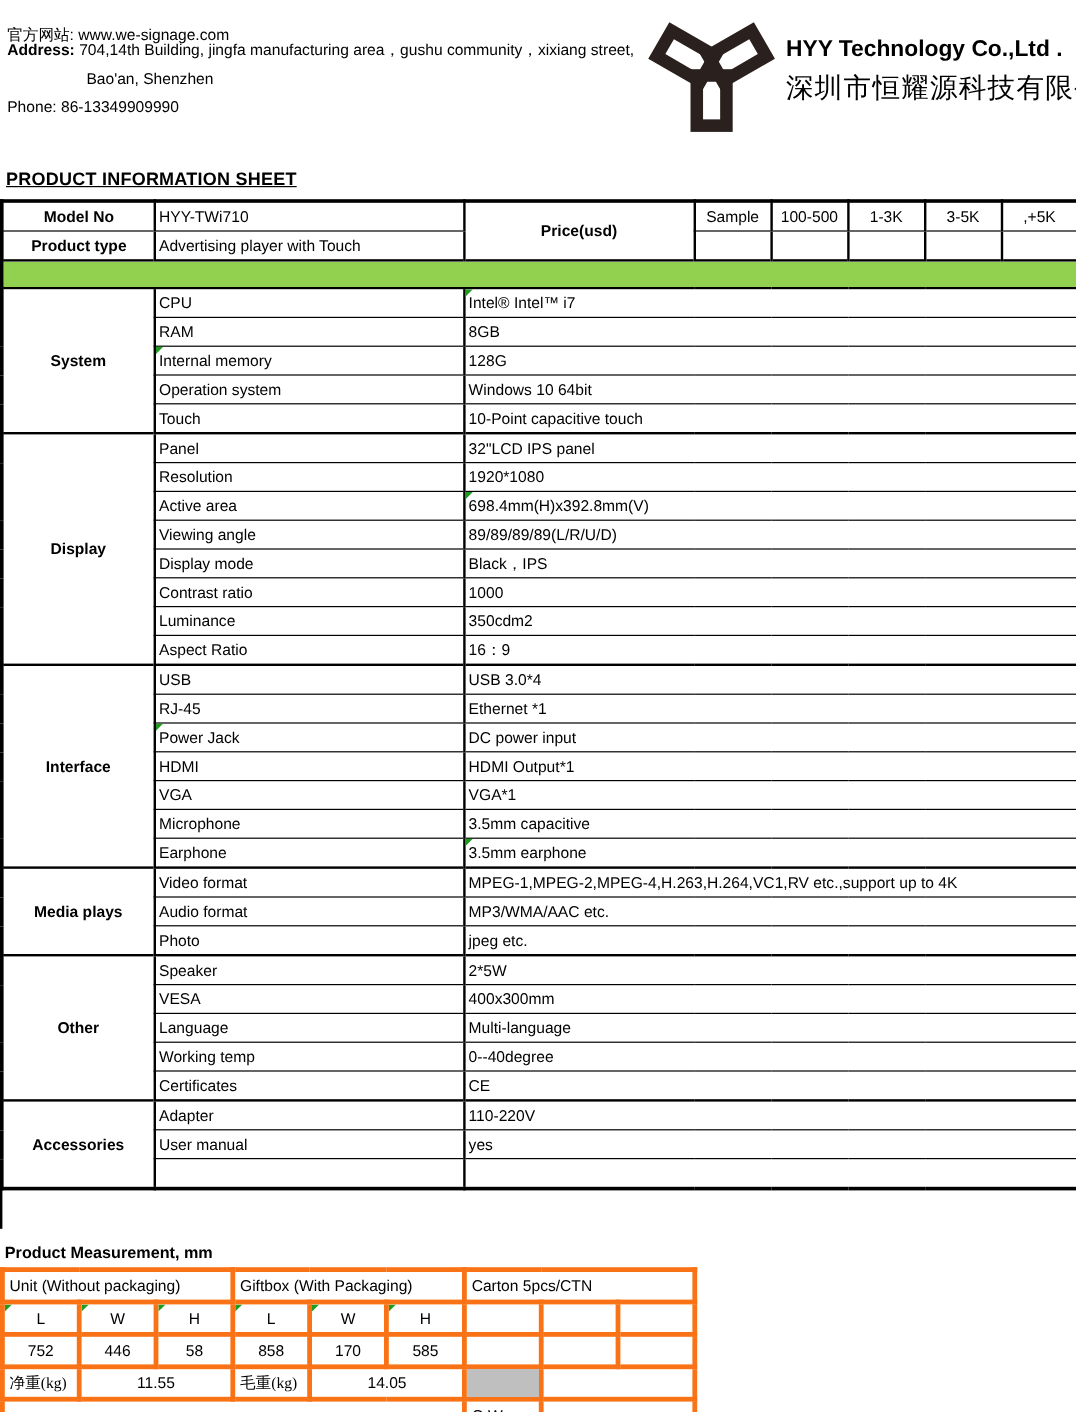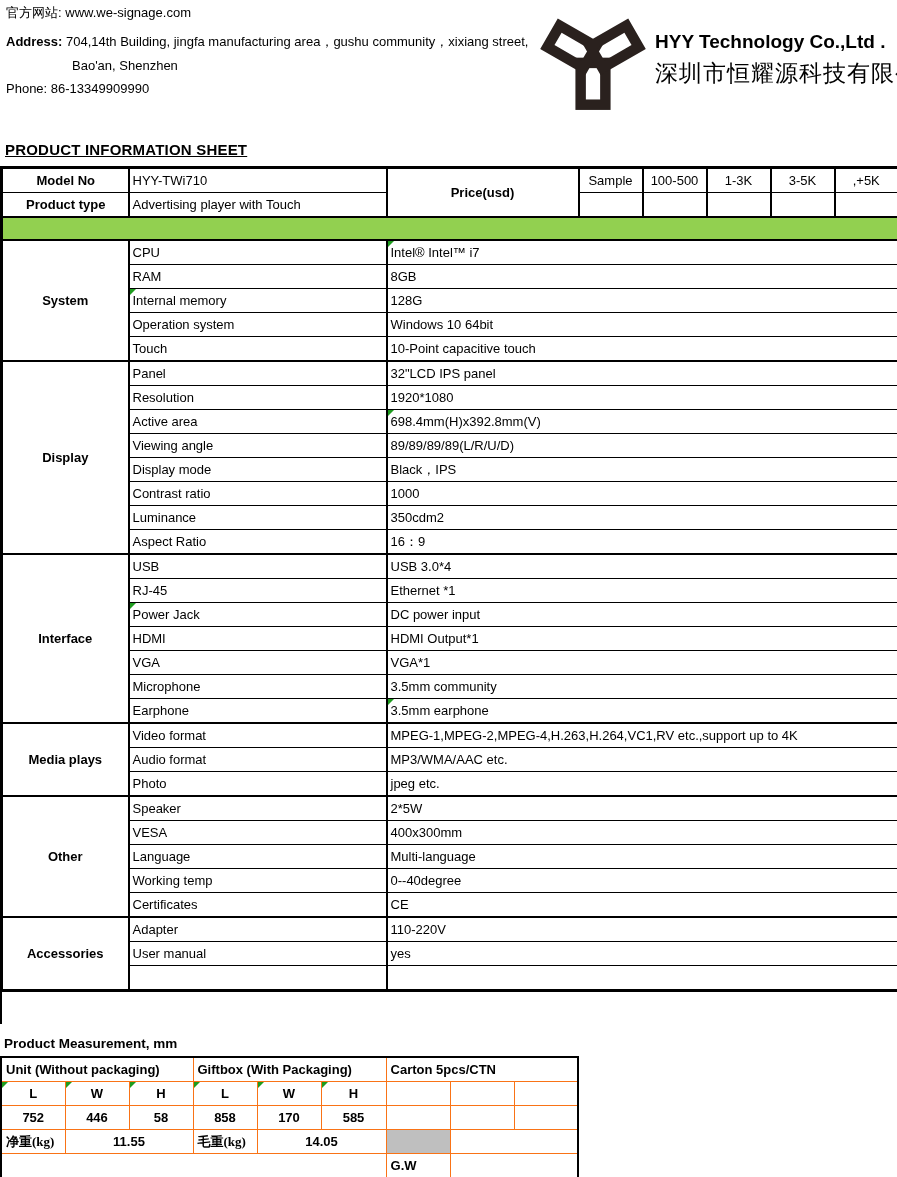--- a/index.html
+++ b/index.html
@@ -23,33 +23,33 @@
   .main-table td.b{font-weight:bold;text-align:center;}
   .main-table td.c{text-align:center;padding:0;}
   .main-table td.cat{text-align:center;font-weight:bold;padding:0;}
   .main-table tr.sec td{border-top-width:2px;}
   .green-row td{height:21px;border-top-width:2px;border-bottom-width:2px;}
   .flag::before{content:'';position:absolute;left:0;top:0;width:0;height:0;
         border-top:6px solid #1e9c1e;border-right:6px solid transparent;}
   
   .meas-title{position:absolute;top:1036px;left:4px;font-size:13.5px;font-weight:bold;}
   .meas-table{position:absolute;top:1056px;left:0;width:577px;border:2px solid #000;border-bottom-width:3px;}
-  .meas-table td{border:1px solid #f97316;height:23px;font-size:13px;line-height:23px;
-        padding:0 2px 0 4px;overflow:hidden;white-space:nowrap;position:relative;font-weight:bold;}
+  .meas-table td{border:4px solid #f97316;height:23px;font-size:13px;line-height:23px;
+        padding:0 2px 0 4px;overflow:hidden;white-space:nowrap;position:relative;}
   .meas-table td.c{text-align:center;padding:0;}
   .meas-table td.gray{background:#bfbfbf;}
   .cjk{font-family:"Liberation Serif",serif;}
   .edge-line{position:absolute;left:0;top:986px;width:2px;height:38px;background:#000;}
 </style>
 </head>
 <body>
 
 <div class="page">
 
-  <div class="hline" style="top:4px;left:6px;">
+  <div class="hline" style="top:20px;left:6px;">
     <span>官方网站:</span>
     <span>www.we-signage.com</span>
   </div>
   <div class="hline" style="top:33px;left:6px;">
     <b>Address:</b>
     <span>704,14th Building, jingfa manufacturing area，gushu community，xixiang street,</span>
   </div>
   <div class="hline" style="top:58px;left:72px;">
     <span>Bao'an, Shenzhen</span>
   </div>
@@ -176,21 +176,21 @@
     <tr>
           <td>HDMI</td>
         <td colspan="6">HDMI Output*1</td>
         </tr>
     <tr>
           <td>VGA</td>
         <td colspan="6">VGA*1</td>
         </tr>
     <tr>
           <td>Microphone</td>
-        <td colspan="6">3.5mm community</td>
+        <td colspan="6">3.5mm capacitive</td>
         </tr>
     <tr>
           <td>Earphone</td>
         <td colspan="6" class="flag">3.5mm earphone</td>
         </tr>
 
     <tr class="sec">
       <td class="cat" rowspan="3">Media plays</td>
       <td>Video format</td>
       <td colspan="6">MPEG-1,MPEG-2,MPEG-4,H.263,H.264,VC1,RV etc.,support up to 4K</td>

